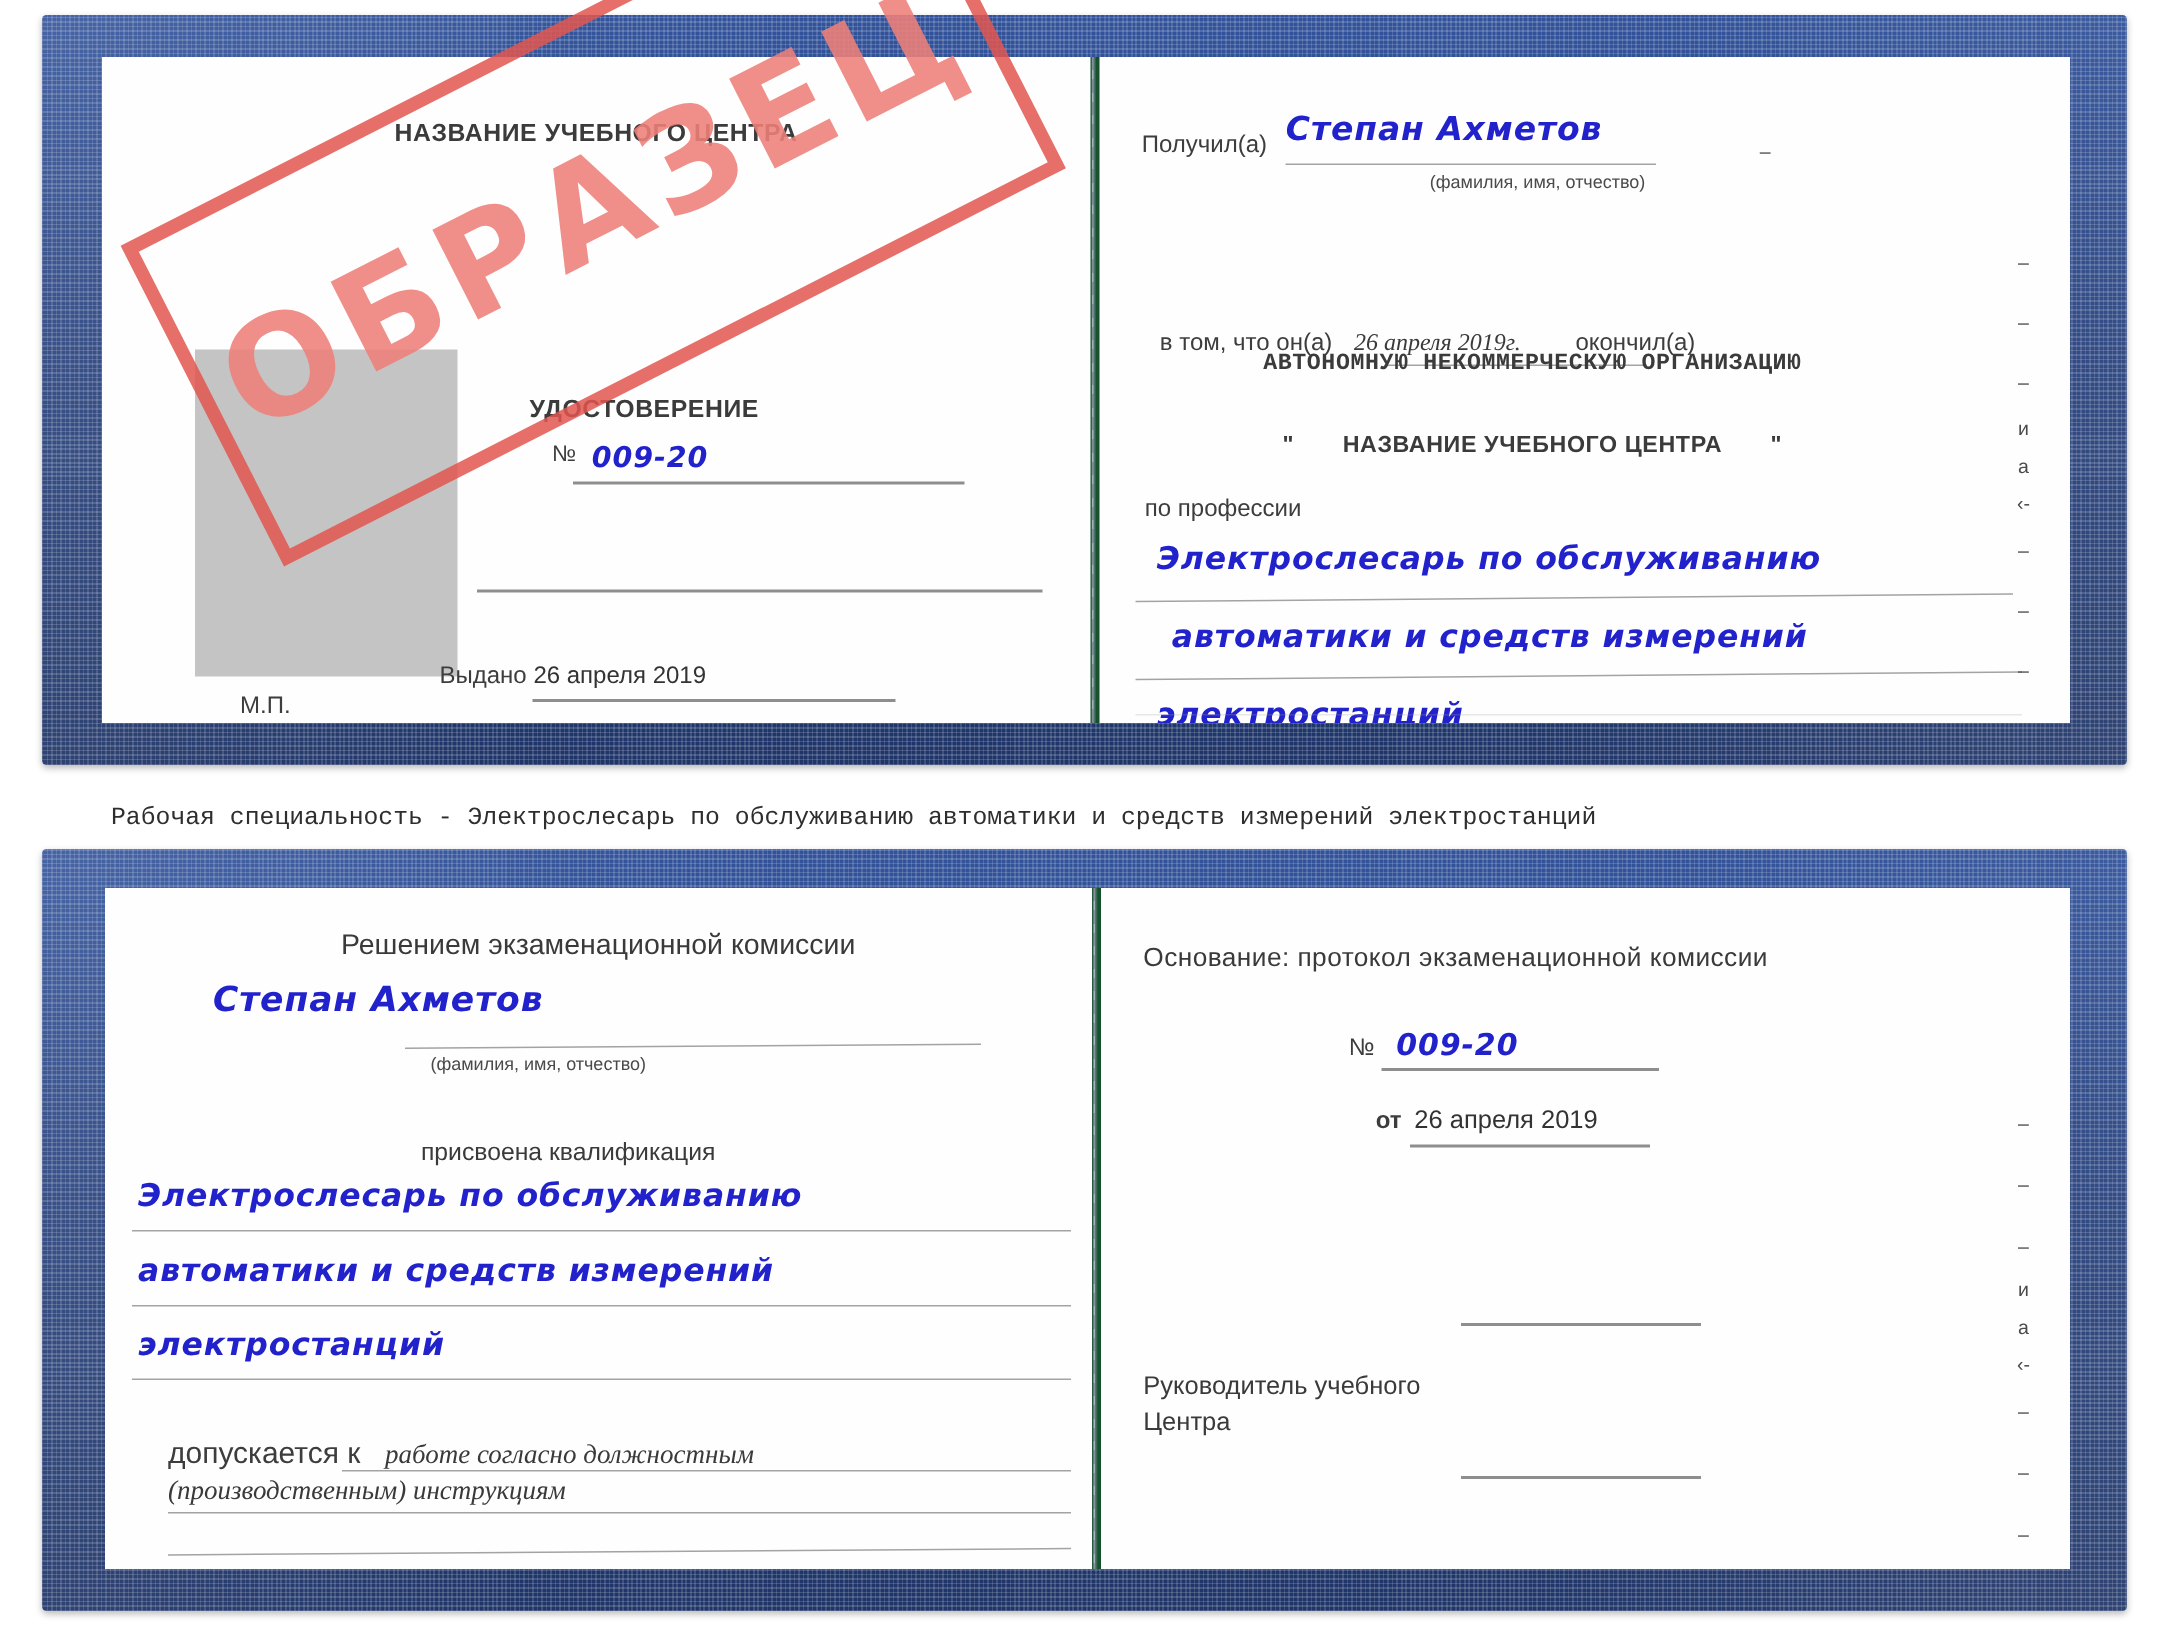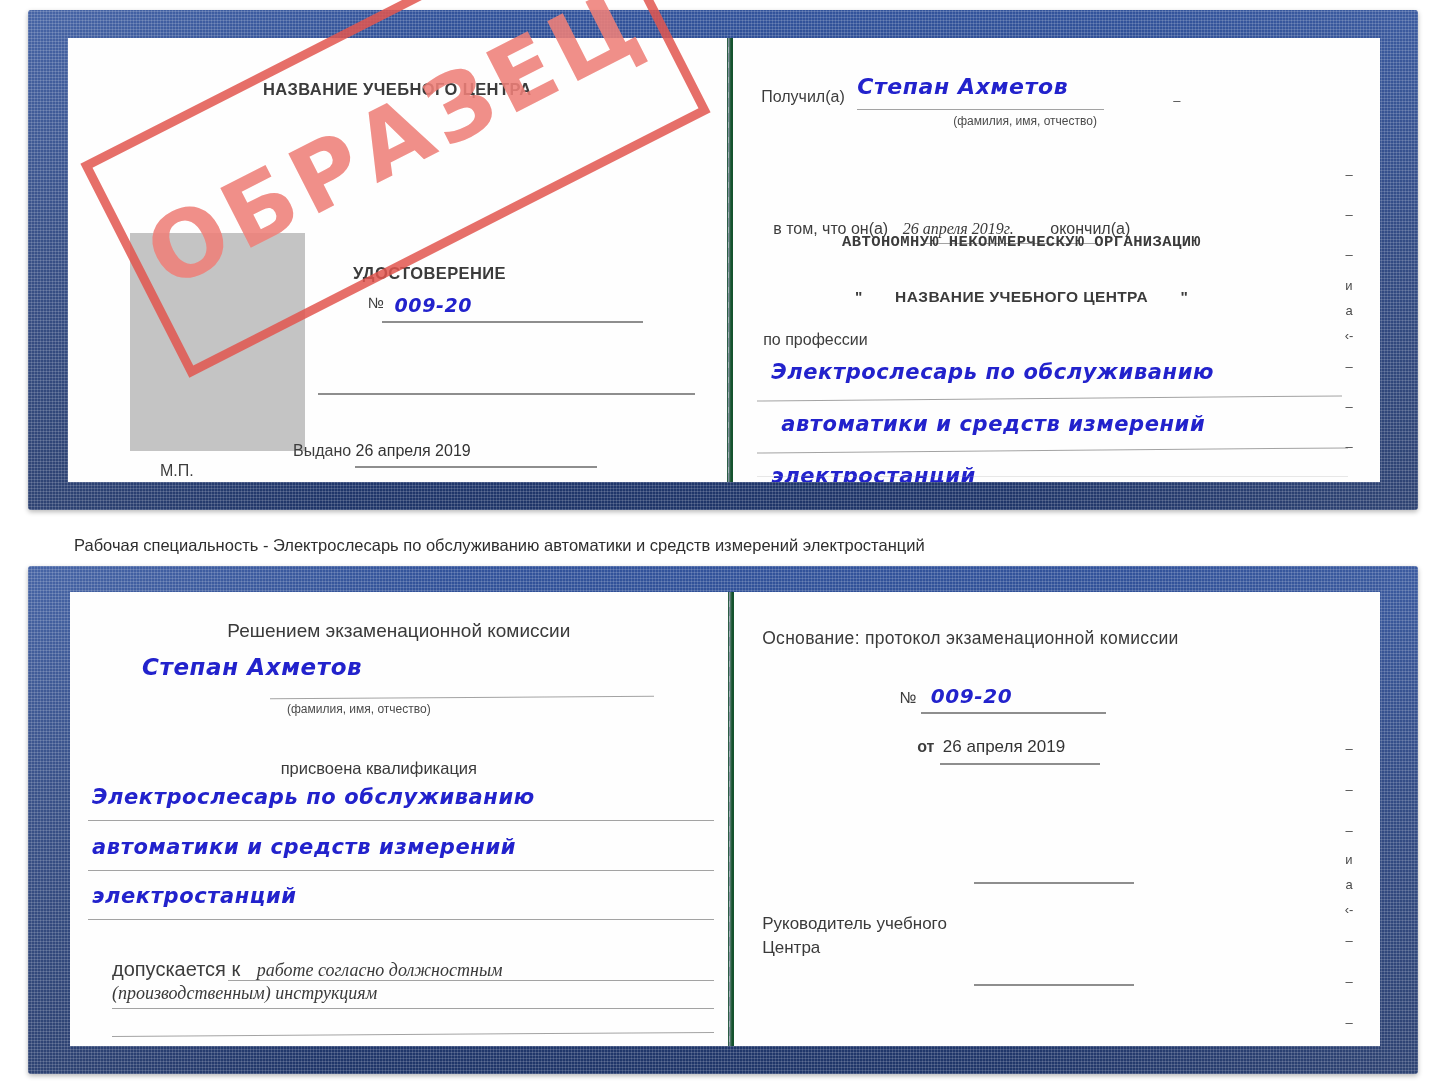--- a/index.html
+++ b/index.html
@@ -174,21 +174,21 @@
       </div>
     </div>
   </div>
 
   <div class="stamp" style="left:75px;top:8px;width:585px;height:240px;">
     <div class="stamp-box"></div>
     <div class="stamp-text" style="font-size:92px;">ОБРАЗЕЦ</div>
   </div>
 </div>
 
-<div class="caption" style="left:74px;top:534px;width:1020px;">Рабочая специальность - Электрослесарь по обслуживанию автоматики и средств измерений электростанций</div>
+<div class="caption" style="left:74px;top:534px;width:1020px;font-family:Liberation Mono, monospace;">Рабочая специальность - Электрослесарь по обслуживанию автоматики и средств измерений электростанций</div>
 
 <div class="booklet" style="left:28px;top:566px;width:1390px;height:508px;">
 
   <div class="cover"></div>
   <div class="cover-sheen"></div>
 
   <div class="pages" style="left:42px;top:26px;right:38px;bottom:28px;">
 
     <div class="page left" style="width:50.2%;">
 

